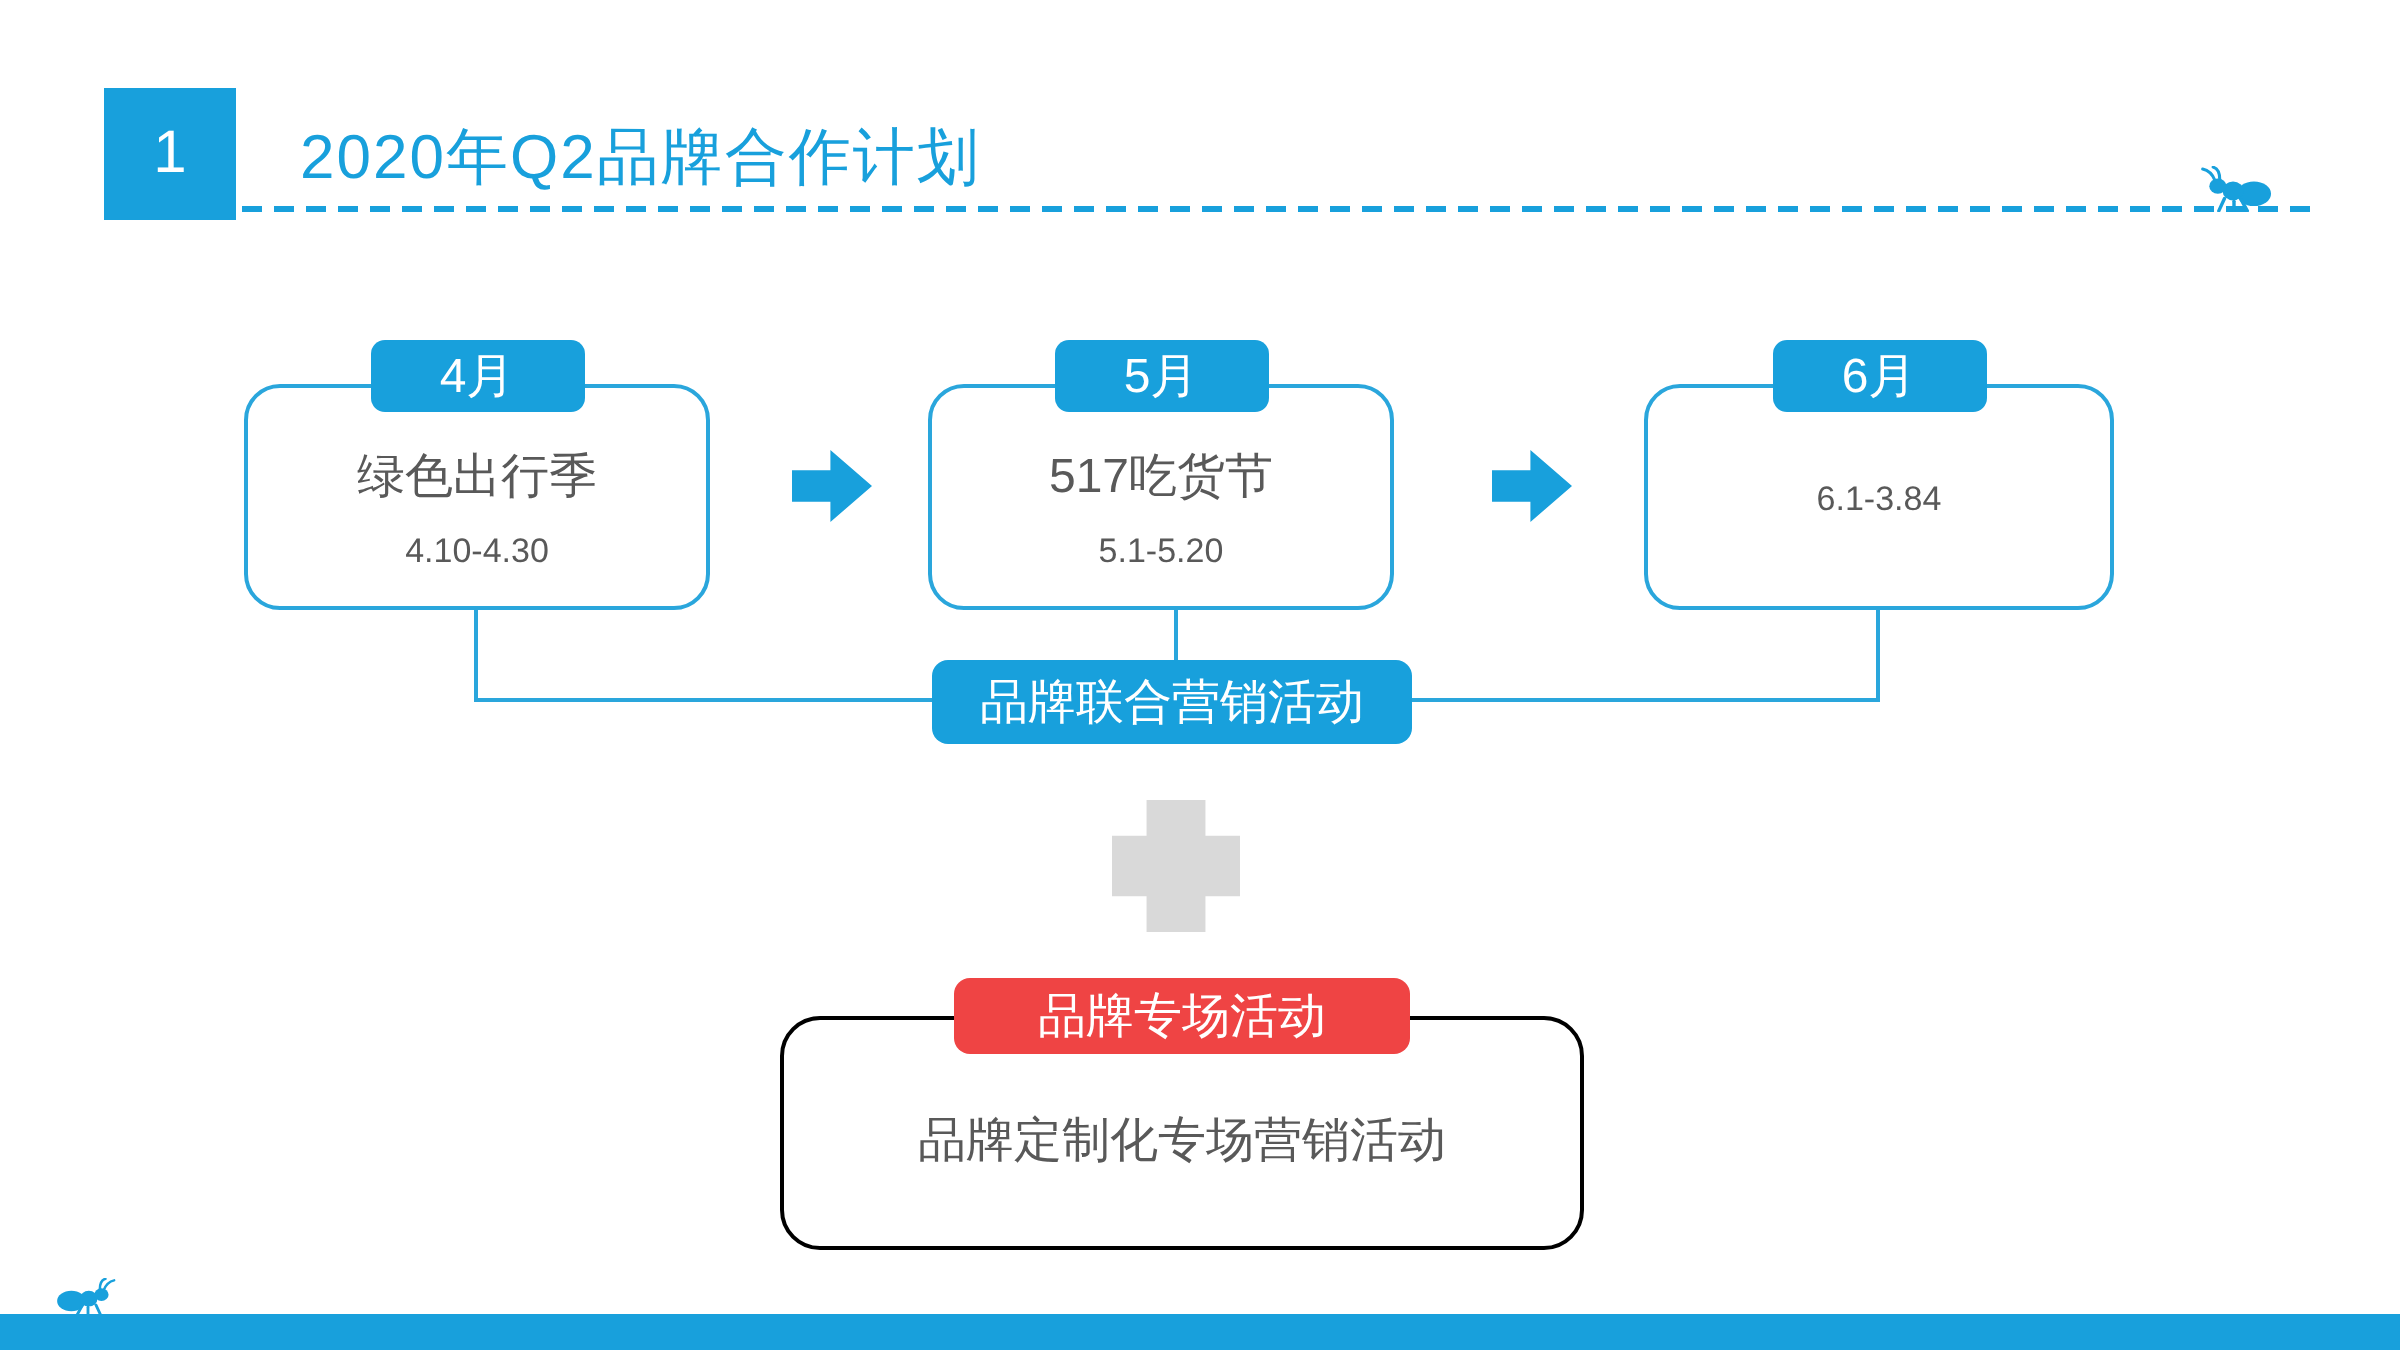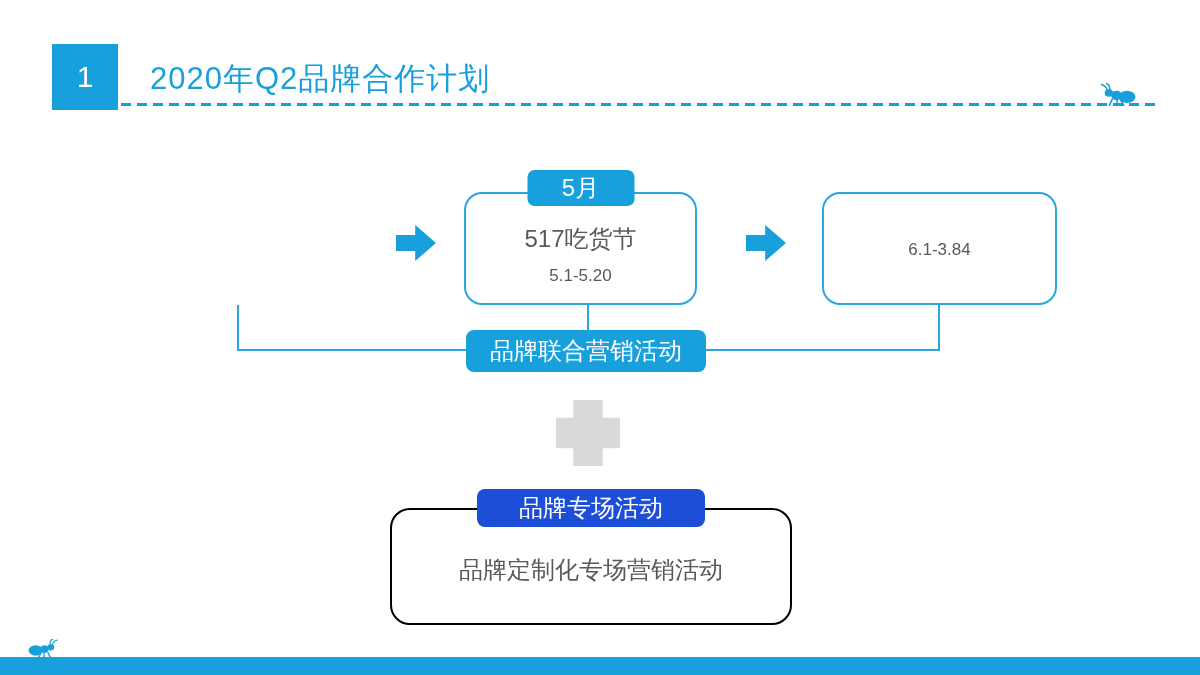--- a/index.html
+++ b/index.html
@@ -76,21 +76,21 @@
   
   .plus-icon {
     position: absolute; left: 556px; top: 400px; width: 64px; height: 66px;
     background: #D9D9D9;
     clip-path: polygon(27% 0, 73% 0, 73% 27%, 100% 27%, 100% 73%, 73% 73%, 73% 100%, 27% 100%, 27% 73%, 0 73%, 0 27%, 27% 27%);
   }
 
   
   .special-tab {
     position: absolute; left: 477px; top: 489px; width: 228px; height: 38px;
-    background: #1d4ed8; border-radius: 8px; color: #ffffff; font-size: 24px;
+    background: #ef4444; border-radius: 8px; color: #ffffff; font-size: 24px;
     display: flex; align-items: center; justify-content: center; z-index: 2;
   }
   .special-box {
     position: absolute; left: 390px; top: 508px; width: 402px; height: 117px;
     background: #ffffff; border: 2px solid #000000; border-radius: 20px;
     display: flex; align-items: center; justify-content: center; z-index: 1;
   }
   .special-body { font-size: 24px; color: #595959; margin-top: 6px; }
 
   
@@ -118,34 +118,42 @@
         <ellipse cx="28.5" cy="10.5" rx="4.5" ry="4" stroke="none"></ellipse>
         <path d="M30,7.5 Q32,2.5 36.5,1.5" fill="none" stroke-width="1.6"></path>
         <path d="M27.5,7 Q27.5,1.5 31,0.5" fill="none" stroke-width="1.6"></path>
         <path d="M16,18 L13,23.5" fill="none" stroke-width="1.8"></path>
         <path d="M20,18.5 L20,23.5" fill="none" stroke-width="1.8"></path>
         <path d="M25,17 L28,23.5" fill="none" stroke-width="1.8"></path>
       </g>
     </svg>
   </span>
 
+  <div class="month-group m1">
+    <div class="month-tab">4月</div>
+    <div class="month-box">
+      <div class="month-title">绿色出行季</div>
+      <div class="month-dates">4.10-4.30</div>
+    </div>
+  </div>
 
   <div class="flow-arrow a1"></div>
 
   <div class="month-group m2">
     <div class="month-tab">5月</div>
     <div class="month-box">
       <div class="month-title">517吃货节</div>
       <div class="month-dates">5.1-5.20</div>
     </div>
   </div>
 
   <div class="flow-arrow a2"></div>
 
   <div class="month-group m3">
+    <div class="month-tab">6月</div>
     <div class="month-box">
       <div class="month-dates">6.1-3.84</div>
     </div>
   </div>
 
   <div class="connector v-left"></div>
   <div class="connector v-center"></div>
   <div class="connector v-right"></div>
   <div class="connector h-left"></div>
   <div class="connector h-right"></div>

